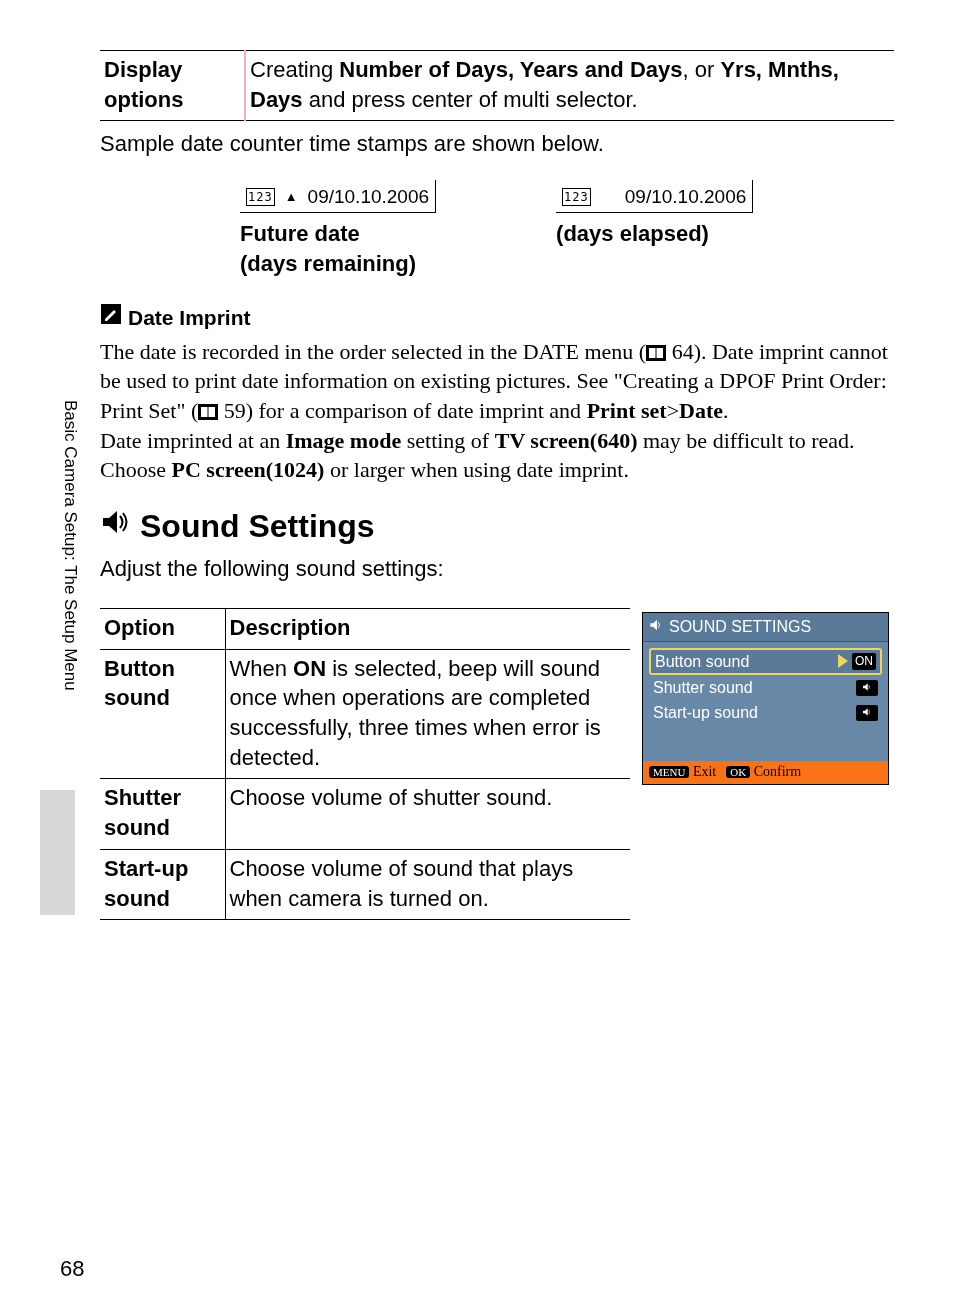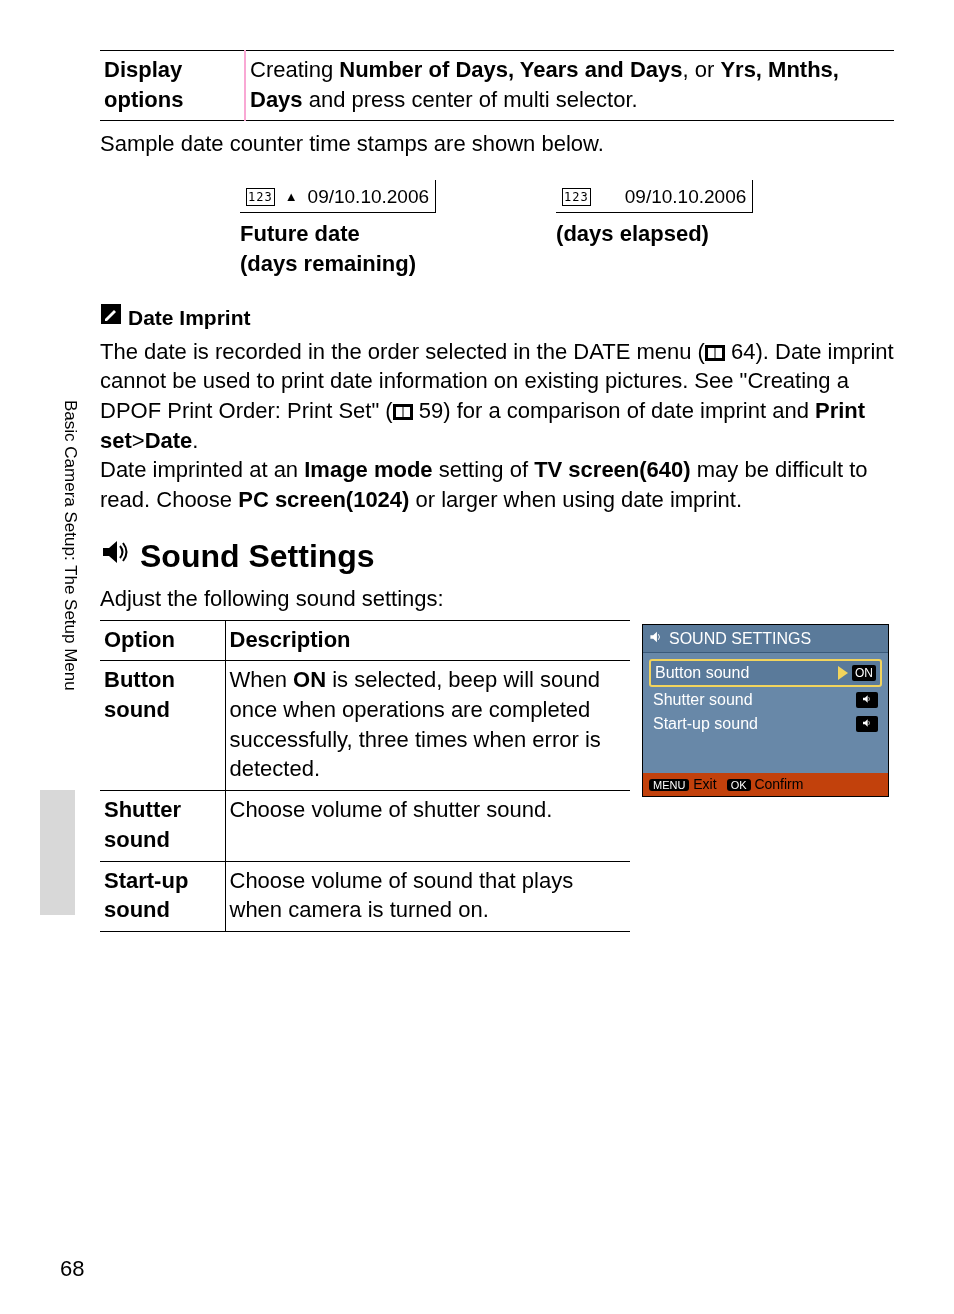--- a/index.html
+++ b/index.html
@@ -77,30 +77,30 @@
   .tri { font-size: 13px; }
   .sample-label { font-size: 22px; font-weight: bold; }
   .note-header {
     font-weight: bold;
     font-size: 21px;
     margin-bottom: 4px;
     display: flex;
     align-items: center;
     gap: 6px;
   }
-  .note-text { font-size: 22px; margin-bottom: 16px; }
+  .note-text { font-size: 22px; margin-bottom: 16px; font-family: Liberation Serif, serif; }
   h1.sound {
     font-size: 32px;
     font-weight: bold;
     margin: 20px 0 6px 0;
     display: flex;
     align-items: center;
     gap: 10px;
   }
-  .two-col { display: flex; gap: 12px; align-items: flex-start; margin-top: 6px; }
+  .two-col { display: flex; gap: 12px; align-items: flex-start; margin-top: 24px; }
   table.options {
     border-collapse: collapse;
     width: 530px;
   }
   table.options th, table.options td {
     text-align: left;
     padding: 4px 8px 6px 4px;
     vertical-align: top;
     font-size: 22px;
   }
@@ -147,26 +147,27 @@
   .cs-badge {
     background: #000;
     color: #fff;
     font-size: 12px;
     padding: 0 3px;
     border-radius: 2px;
     min-width: 22px;
     text-align: center;
   }
   .cs-footer {
-    background: #c2410c;
+    background: #f97316;
     padding: 2px 6px;
     font-size: 14px;
     display: flex;
     gap: 10px;
     align-items: center;
+    font-family: Liberation Serif, serif;
   }
   .pill {
     background: #000;
     color: #fff;
     font-size: 11px;
     padding: 0 4px;
     border-radius: 3px;
   }
   .arrow-tri {
     width: 0; height: 0;

